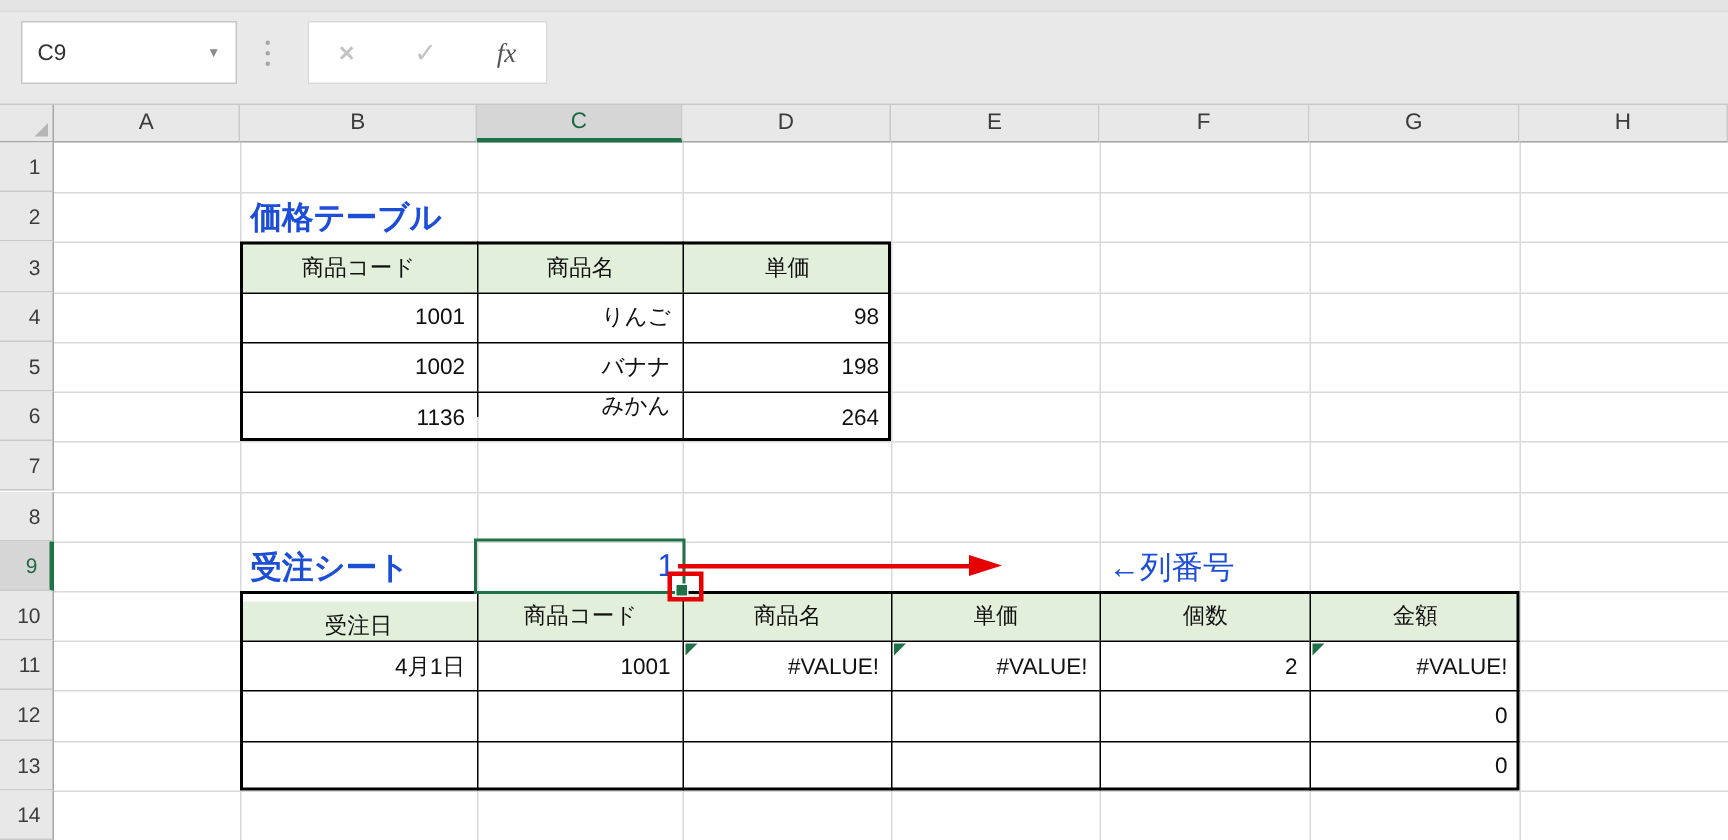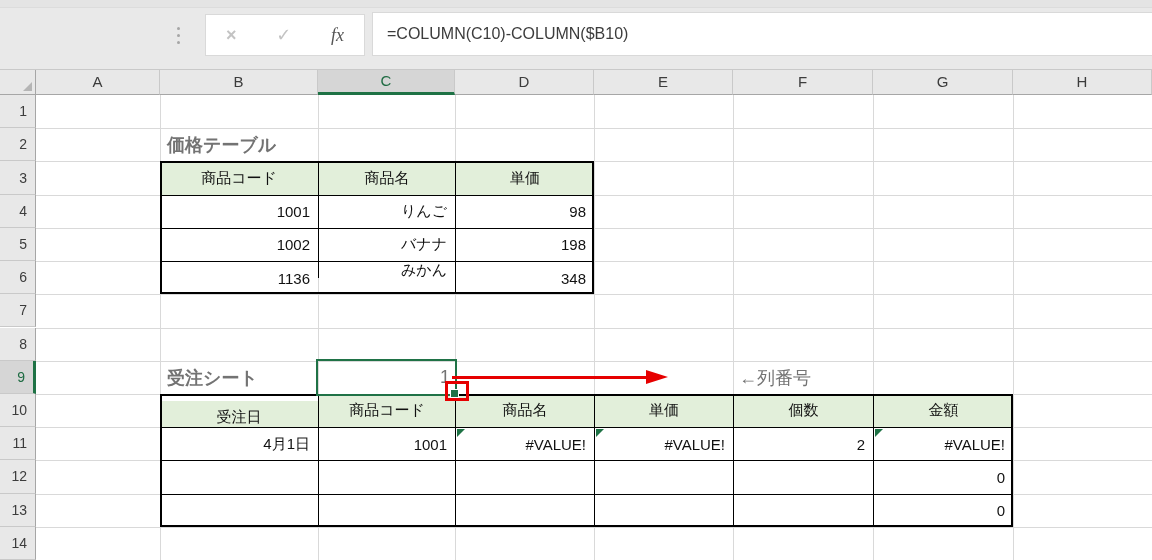--- a/index.html
+++ b/index.html
@@ -46,21 +46,21 @@
   
   .cell{position:absolute;box-sizing:border-box;background:#fff;font-size:15px;color:#111;
         display:flex;align-items:center;overflow:hidden;}
   .cell.hdr{background:#E2EFDA;justify-content:center;}
   .cell.num{justify-content:flex-end;padding-right:8px;}
   .outline{position:absolute;border:2px solid #000;box-sizing:border-box;pointer-events:none;}
   .tri{position:absolute;width:0;height:0;border-top:8px solid #1e7245;border-right:8px solid transparent;}
 
   
   #overlays{position:absolute;left:0;top:0;width:1152px;height:560px;}
-  .lbl{position:absolute;font-size:18px;color:#737373;display:flex;align-items:center;}
+  .lbl{position:absolute;font-size:21px;color:#1d4ed8;display:flex;align-items:center;}
   #priceTitle{left:167px;top:128px;height:33px;font-weight:bold;}
   #orderTitle{left:167px;top:361px;height:33px;font-weight:bold;}
   #c9val{left:320px;top:361px;width:130px;height:33px;justify-content:flex-end;}
   #annot{left:739px;top:361px;height:33px;}
   .selbox{position:absolute;left:316px;top:359px;width:141px;height:37px;
           border:2px solid #1f7246;box-sizing:border-box;}
   .handle{position:absolute;left:451px;top:390px;width:7px;height:7px;background:#1f7246;
           box-shadow:0 0 0 1px #fff;}
   .redline{position:absolute;left:452px;top:376px;width:196px;height:3px;background:#e60000;}
   .redhead{position:absolute;left:646px;top:370px;width:0;height:0;
@@ -68,32 +68,33 @@
   .redbox{position:absolute;left:445px;top:381px;width:24px;height:20px;
           border:3px solid #e60000;box-sizing:border-box;}
 </style>
 </head>
 <body>
 
 <div id="app">
 
   <div class="topbar">
     <div class="topstrip"></div>
+    <div class="namebox">
+      <span>C9</span>
+      <span class="caret">▼</span>
+    </div>
     <div class="dots">
         <i></i>
         <i></i>
         <i></i>
       </div>
     <div class="fbtns">
       <span class="x">×</span>
       <span class="ck">✓</span>
       <span class="fx">fx</span>
-    </div>
-    <div class="fbar">
-      <span>=COLUMN(C10)-COLUMN($B10)</span>
     </div>
   </div>
 
   <div id="grid">
     <div class="corner"></div>
 
   <div class="vline" style="left: 160px; top: 95px; width: 1px; height: 465px;"></div>
       <div class="vline" style="left: 318px; top: 95px; width: 1px; height: 465px;"></div>
       <div class="vline" style="left: 455px; top: 95px; width: 1px; height: 465px;"></div>
       <div class="vline" style="left: 594px; top: 95px; width: 1px; height: 465px;"></div>
@@ -139,21 +140,21 @@
       <div class="cell hdr" style="left: 318px; top: 161.429px; width: 137px; height: 33.2143px; border-left: 1px solid rgb(0, 0, 0);">商品名</div>
       <div class="cell hdr" style="left: 455px; top: 161.429px; width: 139px; height: 33.2143px; border-left: 1px solid rgb(0, 0, 0);">単価</div>
       <div class="cell num" style="left: 160px; top: 194.643px; width: 158px; height: 33.2143px; border-top: 1px solid rgb(0, 0, 0);">1001</div>
       <div class="cell num" style="left: 318px; top: 194.643px; width: 137px; height: 33.2143px; border-top: 1px solid rgb(0, 0, 0); border-left: 1px solid rgb(0, 0, 0);">りんご</div>
       <div class="cell num" style="left: 455px; top: 194.643px; width: 139px; height: 33.2143px; border-top: 1px solid rgb(0, 0, 0); border-left: 1px solid rgb(0, 0, 0); padding-left: 15px;">98</div>
       <div class="cell num" style="left: 160px; top: 227.857px; width: 158px; height: 33.2143px; border-top: 1px solid rgb(0, 0, 0);">1002</div>
       <div class="cell num" style="left: 318px; top: 227.857px; width: 137px; height: 33.2143px; border-top: 1px solid rgb(0, 0, 0); border-left: 1px solid rgb(0, 0, 0);">バナナ</div>
       <div class="cell num" style="left: 455px; top: 227.857px; width: 139px; height: 33.2143px; border-top: 1px solid rgb(0, 0, 0); border-left: 1px solid rgb(0, 0, 0);">198</div>
       <div class="cell num" style="left: 160px; top: 261.071px; width: 158px; height: 33.2143px; border-top: 1px solid rgb(0, 0, 0);">1136</div>
       <div class="cell num" style="left: 318px; top: 261.071px; width: 137px; height: 17px; border-top: 1px solid rgb(0, 0, 0); border-left: 1px solid rgb(0, 0, 0);">みかん</div>
-      <div class="cell num" style="left: 455px; top: 261.071px; width: 139px; height: 33.2143px; border-top: 1px solid rgb(0, 0, 0); border-left: 1px solid rgb(0, 0, 0);">348</div>
+      <div class="cell num" style="left: 455px; top: 261.071px; width: 139px; height: 33.2143px; border-top: 1px solid rgb(0, 0, 0); border-left: 1px solid rgb(0, 0, 0);">264</div>
       <div class="outline" style="left: 160px; top: 161.429px; width: 434px; height: 132.857px;"></div>
       <div class="cell hdr" style="left: 160px; top: 401px; width: 158px; height: 33.2143px; font-family: Liberation Mono, monospace;">受注日</div>
       <div class="cell hdr" style="left: 318px; top: 393.929px; width: 137px; height: 33.2143px; border-left: 1px solid rgb(0, 0, 0);">商品コード</div>
       <div class="cell hdr" style="left: 455px; top: 393.929px; width: 139px; height: 33.2143px; border-left: 1px solid rgb(0, 0, 0);">商品名</div>
       <div class="cell hdr" style="left: 594px; top: 393.929px; width: 139px; height: 33.2143px; border-left: 1px solid rgb(0, 0, 0);">単価</div>
       <div class="cell hdr" style="left: 733px; top: 393.929px; width: 140px; height: 33.2143px; border-left: 1px solid rgb(0, 0, 0);">個数</div>
       <div class="cell hdr" style="left: 873px; top: 393.929px; width: 140px; height: 33.2143px; border-left: 1px solid rgb(0, 0, 0);">金額</div>
       <div class="cell num" style="left: 160px; top: 427.143px; width: 158px; height: 33.2143px; border-top: 1px solid rgb(0, 0, 0);">4月1日</div>
       <div class="cell num" style="left: 318px; top: 427.143px; width: 137px; height: 33.2143px; border-top: 1px solid rgb(0, 0, 0); border-left: 1px solid rgb(0, 0, 0);">1001</div>
       <div class="cell num" style="left: 455px; top: 427.143px; width: 139px; height: 33.2143px; border-top: 1px solid rgb(0, 0, 0); border-left: 1px solid rgb(0, 0, 0);">#VALUE!</div>

